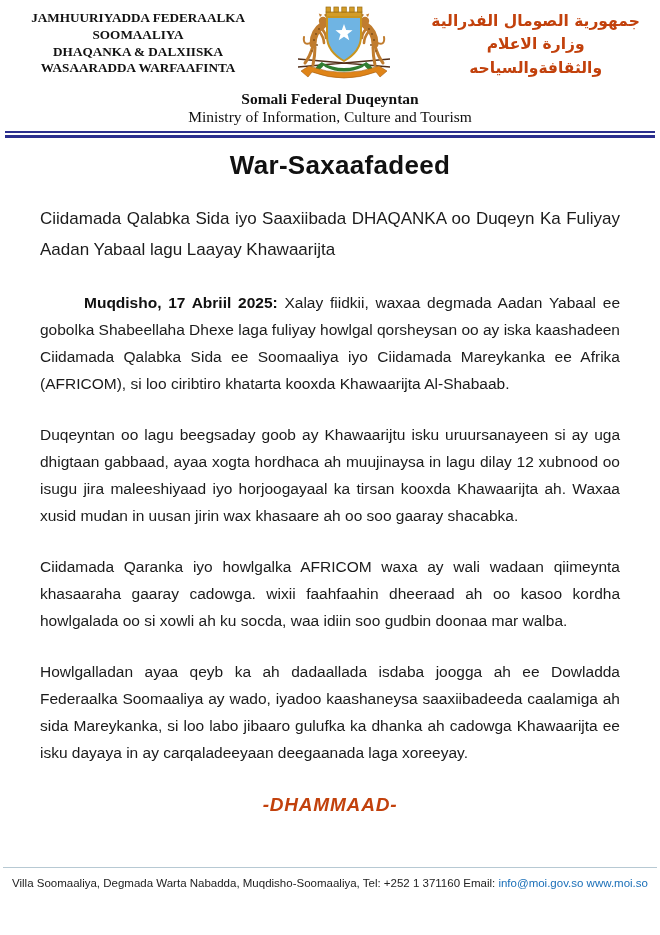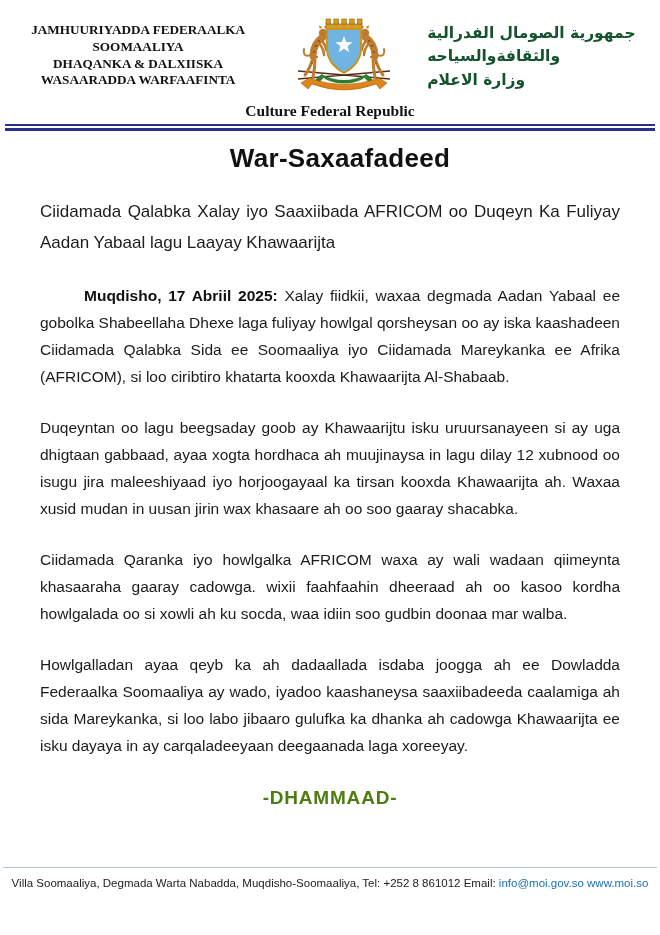--- a/index.html
+++ b/index.html
@@ -9,21 +9,21 @@
     background:#ffffff;
     font-family:"Liberation Sans",sans-serif;
     color:#1b1b1b;
     overflow:hidden;
   }
   
   .hdr{
     display:flex;
     justify-content:space-between;
     align-items:flex-start;
-    padding:14px 16px 0 16px;
+    padding:2px 16px 0 16px;
     gap:20px;
   }
   .hdr-left{
     width:250px;
     text-align:center;
     font-family:"Liberation Serif",serif;
     font-weight:bold;
     font-size:13.2px;
     line-height:1.27;
     padding-top:8px;
@@ -31,27 +31,27 @@
   }
   .hdr-emblem{
     width:130px;
     display:flex;
     justify-content:center;
     padding-top:2px;
   }
   .hdr-right{
     width:222px;
     direction:rtl;
-    text-align:left;
+    text-align:center;
     font-family:"DejaVu Sans",sans-serif;
     font-weight:bold;
     font-size:15.5px;
     line-height:1.5;
     padding-top:8px;
-    color:#14532d;
+    color:#c2410c;
   }
   .ministry-en{
     text-align:center;
     font-family:"Liberation Serif",serif;
     font-size:15.5px;
     line-height:1.18;
     color:#111;
     margin-top:2px;
   }
   .ministry-en .bold{font-weight:bold;}
@@ -84,21 +84,22 @@
     line-height:27px;
     text-align:justify;
   }
   p.bodytext b{color:#111;margin-left:44px;}
   .end-mark{
     text-align:center;
     font-weight:bold;
     font-size:19px;
     letter-spacing:0.8px;
     margin-top:28px;
-    color:#4d7c0f;
+    color:#c2410c;
+    font-style:italic;
   }
   
   .footer{
     position:absolute;
     left:0;right:0;
     top:867px;
   }
   .footer-rule{
     border-top:1.5px solid #b7c9d3;
     margin:0 3px;
@@ -172,49 +173,50 @@
         </g>
 
         <path d="M32,13 h34 v19 c0,12 -8,20 -17,25 c-9,-5 -17,-13 -17,-25 z" fill="#6fb4e3" stroke="#c9951f" stroke-width="2"></path>
 
         <polygon points="49,20 51.17,26.01 57.56,26.22 52.52,30.14 54.29,36.28 49,32.7 43.71,36.28 45.48,30.14 40.44,26.22 46.83,26.01" fill="#ffffff"></polygon>
       </svg>
     </div>
 
     <div class="hdr-right">
       <div>جمهورية الصومال الفدرالية</div>
+      <div>وزارة الاعلام</div>
       <div>والثقافةوالسياحه</div>
-      <div>وزارة الاعلام</div>
     </div>
   </div>
 
   <div class="ministry-en">
-    <div class="bold">Culture Federal Republic</div>
+    <div class="bold">Somali Federal Duqeyntan</div>
+    <div>Ministry of Information, Culture and Tourism</div>
   </div>
 
   <div class="navy-rule"></div>
 
   <div class="doc-title">War-Saxaafadeed</div>
 
   <div class="content">
-    <div class="subtitle">Ciidamada Qalabka Xalay iyo Saaxiibada AFRICOM oo Duqeyn Ka Fuliyay Aadan Yabaal lagu Laayay Khawaarijta</div>
+    <div class="subtitle">Ciidamada Qalabka Sida iyo Saaxiibada DHAQANKA oo Duqeyn Ka Fuliyay Aadan Yabaal lagu Laayay Khawaarijta</div>
 
     <p class="bodytext"><b>Muqdisho, 17 Abriil 2025:</b><span> Xalay fiidkii, waxaa degmada Aadan Yabaal ee gobolka Shabeellaha Dhexe laga fuliyay howlgal qorsheysan oo ay iska kaashadeen Ciidamada Qalabka Sida ee Soomaaliya iyo Ciidamada Mareykanka ee Afrika (AFRICOM), si loo ciribtiro khatarta kooxda Khawaarijta Al-Shabaab.</span></p>
 
     <p class="bodytext"><span>Duqeyntan oo lagu beegsaday goob ay Khawaarijtu isku uruursanayeen si ay uga dhigtaan gabbaad, ayaa xogta hordhaca ah muujinaysa in lagu dilay 12 xubnood oo isugu jira maleeshiyaad iyo horjoogayaal ka tirsan kooxda Khawaarijta ah. Waxaa xusid mudan in uusan jirin wax khasaare ah oo soo gaaray shacabka.</span></p>
 
     <p class="bodytext"><span>Ciidamada Qaranka iyo howlgalka AFRICOM waxa ay wali wadaan qiimeynta khasaaraha gaaray cadowga. wixii faahfaahin dheeraad ah oo kasoo kordha howlgalada oo si xowli ah ku socda, waa idiin soo gudbin doonaa mar walba.</span></p>
 
     <p class="bodytext"><span>Howlgalladan ayaa qeyb ka ah dadaallada isdaba joogga ah ee Dowladda Federaalka Soomaaliya ay wado, iyadoo kaashaneysa saaxiibadeeda caalamiga ah sida Mareykanka, si loo labo jibaaro gulufka ka dhanka ah cadowga Khawaarijta ee isku dayaya in ay carqaladeeyaan deegaanada laga xoreeyay.</span></p>
 
     <div class="end-mark">-DHAMMAAD-</div>
   </div>
 
   <div class="footer">
     <div class="footer-rule"></div>
     <div class="footer-text">
-      <span>Villa Soomaaliya, Degmada Warta Nabadda, Muqdisho-Soomaaliya, Tel: +252 8 861012 Email:</span>
+      <span>Villa Soomaaliya, Degmada Warta Nabadda, Muqdisho-Soomaaliya, Tel: +252 1 371160 Email:</span>
       <a>info@moi.gov.so</a>
       <a>www.moi.so</a>
     </div>
   </div>
 
 </div>
 
 </body></html>

